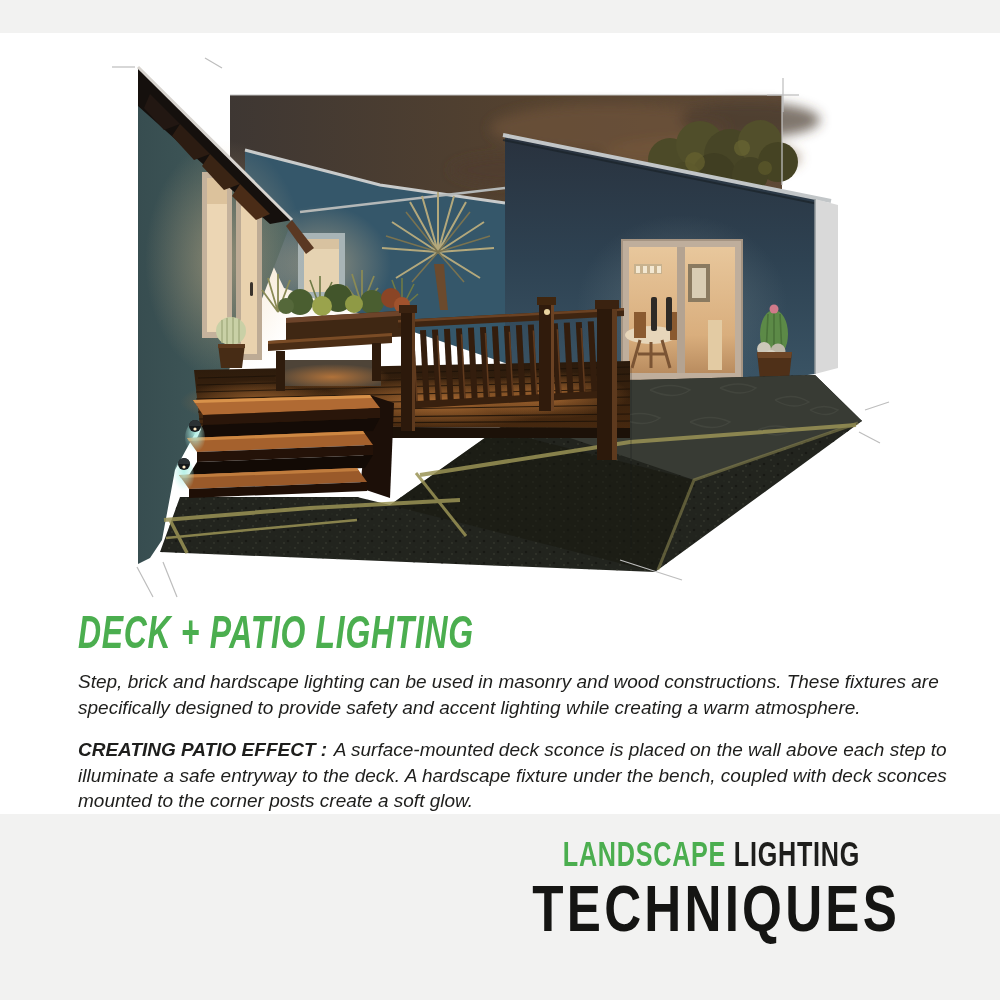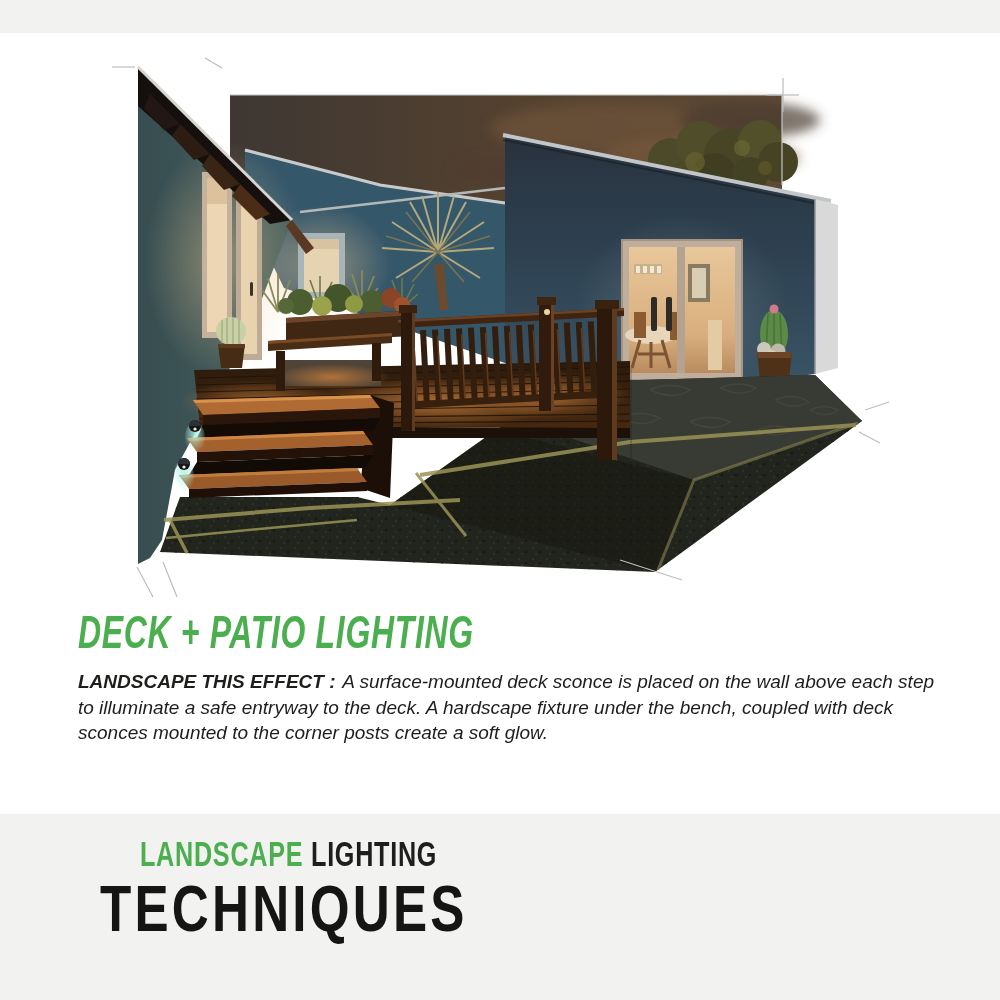--- a/index.html
+++ b/index.html
@@ -16,21 +16,21 @@
 
   .copy{position:absolute;left:78px;top:608px;width:872px;font-style:italic;}
   .headline{
     color:#4bae4f;font-size:47px;font-weight:bold;line-height:1;
     letter-spacing:1px;transform:scaleX(.68);transform-origin:left top;
     white-space:nowrap;margin:0 0 14px 0;
   }
   .para{color:#1e1e1c;font-size:19px;line-height:25.5px;margin:0 0 17px 0;}
   .para .lead{font-weight:bold;margin-right:.35em;}
 
-  .footer-inner{position:absolute;left:0;top:836px;width:1000px;text-align:left;}
+  .footer-inner{position:absolute;left:0;top:836px;width:1000px;text-align:right;}
   .brandline{
     font-size:35px;font-weight:bold;line-height:1;white-space:nowrap;
     transform:scaleX(.72);transform-origin:center top;letter-spacing:1px;color:#1e1e1c;
   }
   .brandline .green{color:#4bae4f;}
   .brand-title{
     font-size:64px;font-weight:bold;line-height:1;margin-top:6px;white-space:nowrap;
     transform:scaleX(.80);transform-origin:center top;letter-spacing:4px;color:#151513;
   }
 </style>
@@ -383,20 +383,21 @@
     <line x1="749" y1="382" x2="770" y2="393"></line>
     <line x1="510" y1="510" x2="572" y2="530"></line>
     <line x1="27" y1="517" x2="43" y2="547"></line>
     <line x1="53" y1="512" x2="67" y2="547"></line>
   </g>
 </svg>
 </div>
 
 <div class="copy">
   <h1 class="headline">DECK + PATIO LIGHTING</h1>
-  <p class="para"><span class="lead">LANDSCAPE THIS EFFECT :</span><span>A surface-mounted deck sconce is placed on the wall above each step to illuminate a safe entryway to the deck. A hardscape fixture under the bench, coupled with deck sconces mounted to the corner posts create a soft glow.</span></p>
+  <p class="para">Step, brick and hardscape lighting can be used in masonry and wood constructions. These fixtures are specifically designed to provide safety and accent lighting while creating a warm atmosphere.</p>
+  <p class="para"><span class="lead">CREATING PATIO EFFECT :</span><span>A surface-mounted deck sconce is placed on the wall above each step to illuminate a safe entryway to the deck. A hardscape fixture under the bench, coupled with deck sconces mounted to the corner posts create a soft glow.</span></p>
 </div>
 
 <div class="band band-bottom"></div>
 <div class="footer-inner">
   <div class="brandline"><span class="green">LANDSCAPE</span><span> </span><span>LIGHTING</span></div>
   <div class="brand-title">TECHNIQUES</div>
 </div>
 
 </body></html>

